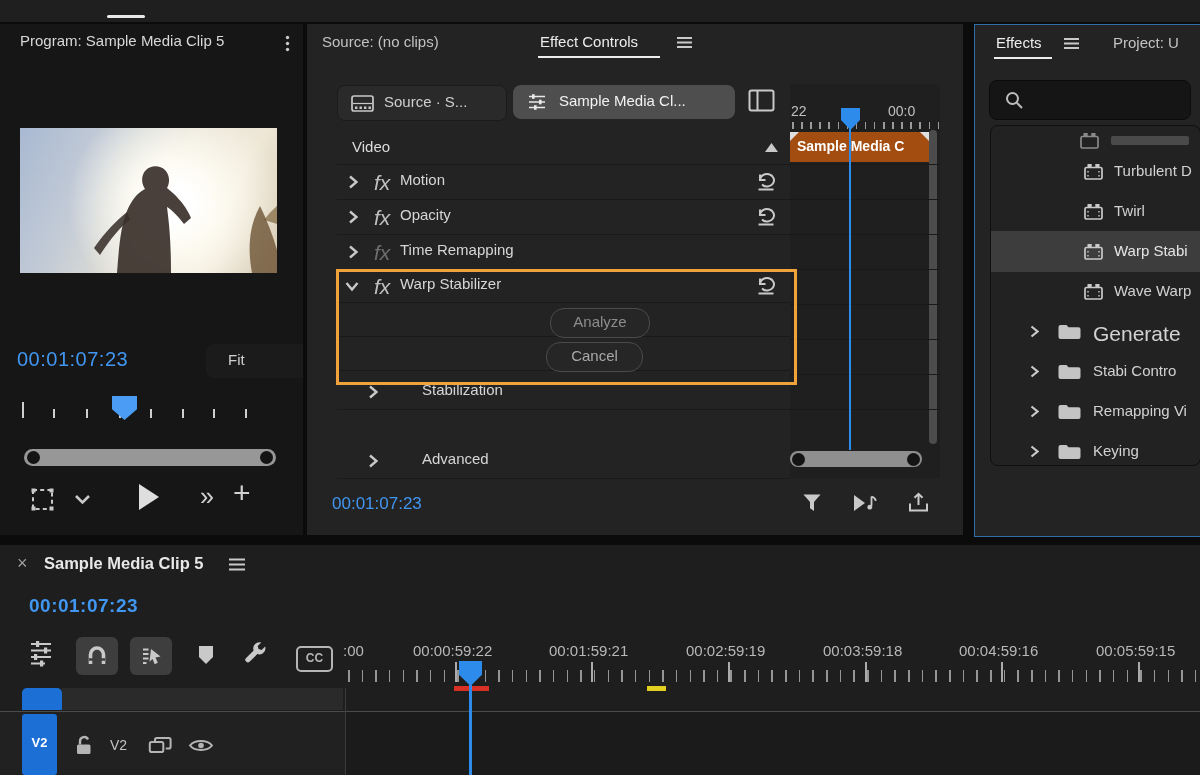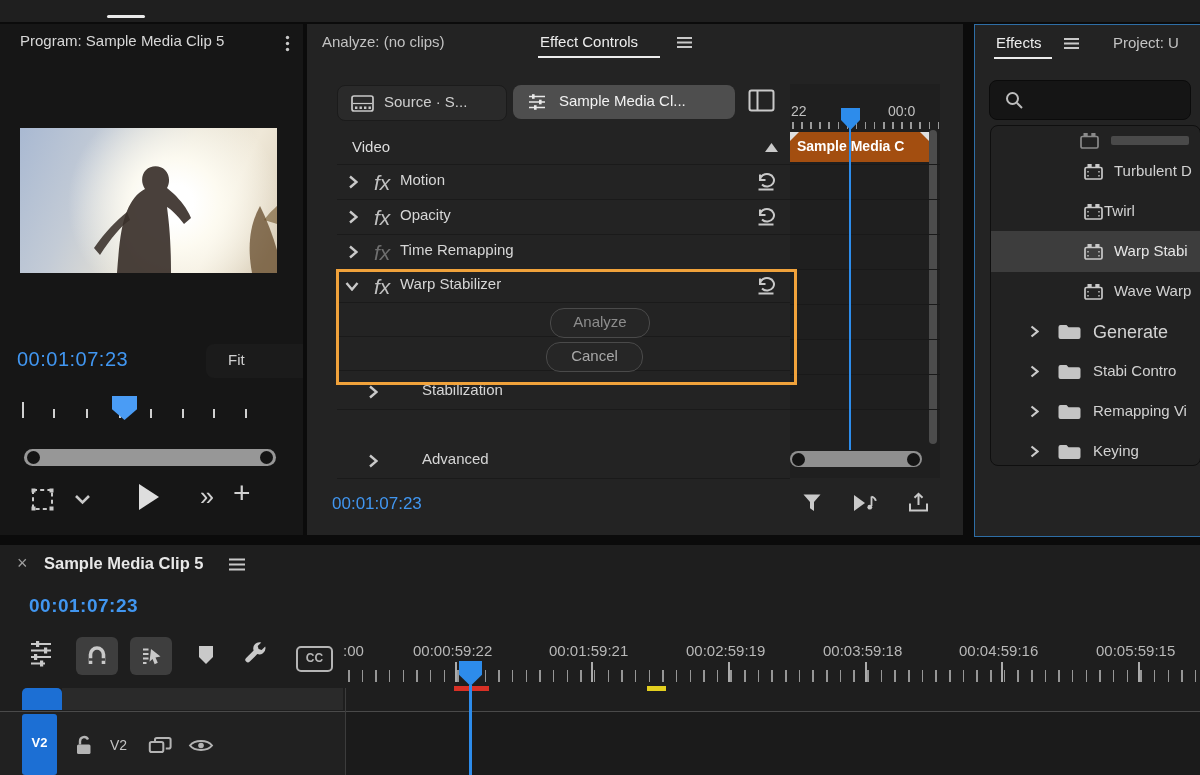--- a/index.html
+++ b/index.html
@@ -89,21 +89,21 @@
   <span class="ic" style="left:137px;top:459px;color:#dedede">
     <svg width="23" height="28" viewBox="0 0 23 28">
         <polygon points="2,1 22,14 2,27" fill="currentColor"></polygon>
       </svg>
   </span>
   <span class="txt" style="left:200px;top:458px;font-size:25px;color:#d0d0d0">»</span>
   <span class="txt" style="left:233px;top:452px;font-size:30px;color:#d0d0d0">+</span>
 </div>
 
 <div class="panel" style="left:307px;top:24px;width:656px;height:511px">
-  <span class="txt" style="left:15px;top:9px;font-size:15px;color:#c2c2c2">Analyze: (no clips)</span>
+  <span class="txt" style="left:15px;top:9px;font-size:15px;color:#c2c2c2">Source: (no clips)</span>
   <span class="txt" style="left:233px;top:9px;font-size:15px;color:#ededed">Effect Controls</span>
   <div class="abs" style="left:231px;top:32px;width:122px;height:2px;background:#ececec"></div>
   <span class="ic" style="left:369px;top:12px">
     <svg width="17" height="13" viewBox="0 0 17 13">
         <path d="M1 2h15M1 6.5h15M1 11h15" stroke="currentColor" stroke-width="1.9"></path>
       </svg>
   </span>
 
   <div class="abs" style="left:30px;top:61px;width:168px;height:34px;background:#2a2a2a;border-radius:8px;border:1px solid #1b1b1b">
     <span class="ic" style="left:13px;top:9px">
@@ -331,21 +331,21 @@
     </div>
 
     <div class="listrow" style="top:66px">
       <span class="ic" style="left:92px;top:10px">
         <svg width="21" height="19" viewBox="0 0 21 19">
             <rect x="2" y="5.5" width="17" height="11.5" rx="1.5" fill="none" stroke="currentColor" stroke-width="1.7"></rect>
             <rect x="4.5" y="2" width="4.2" height="3.5" fill="currentColor"></rect>
             <rect x="12.3" y="2" width="4.2" height="3.5" fill="currentColor"></rect>
             <path d="M5 9v1.6M5 13v1.6M16 9v1.6M16 13v1.6" stroke="currentColor" stroke-width="1.4"></path>
           </svg></span>
-      <span class="txt" style="left:113px;top:10px;font-size:15px;color:#d2d2d2">Twirl</span>
+      <span class="txt" style="left:123px;top:10px;font-size:15px;color:#d2d2d2">Twirl</span>
     </div>
 
     <div class="listrow" style="top:105px;height:41px;background:#3d3d3d">
       <span class="ic" style="left:92px;top:11px">
         <svg width="21" height="19" viewBox="0 0 21 19">
             <rect x="2" y="5.5" width="17" height="11.5" rx="1.5" fill="none" stroke="currentColor" stroke-width="1.7"></rect>
             <rect x="4.5" y="2" width="4.2" height="3.5" fill="currentColor"></rect>
             <rect x="12.3" y="2" width="4.2" height="3.5" fill="currentColor"></rect>
             <path d="M5 9v1.6M5 13v1.6M16 9v1.6M16 13v1.6" stroke="currentColor" stroke-width="1.4"></path>
           </svg></span>
@@ -365,21 +365,21 @@
 
     <div class="listrow" style="top:186px">
       <span class="ic" style="left:39px;top:13px">
         <svg width="9" height="13" viewBox="0 0 9 13">
             <path d="M1.5 1.5l6 5-6 5" fill="none" stroke="currentColor" stroke-width="2.2"></path>
           </svg></span>
       <span class="ic" style="left:66px;top:11px;color:#c4c4c4">
         <svg width="25" height="18" viewBox="0 0 25 18">
             <path d="M1.5 4a2 2 0 0 1 2-2h6l2 2.2h10a2 2 0 0 1 2 2V14a2 2 0 0 1-2 2h-18a2 2 0 0 1-2-2z" fill="currentColor"></path>
           </svg></span>
-      <span class="txt" style="left:102px;top:10px;font-size:18px;color:#d2d2d2">Generate</span>
+      <span class="txt" style="left:102px;top:10px;font-size:21px;color:#d2d2d2">Generate</span>
     </div>
 
     <div class="listrow" style="top:226px">
       <span class="ic" style="left:39px;top:13px">
         <svg width="9" height="13" viewBox="0 0 9 13">
             <path d="M1.5 1.5l6 5-6 5" fill="none" stroke="currentColor" stroke-width="2.2"></path>
           </svg></span>
       <span class="ic" style="left:66px;top:11px;color:#c4c4c4">
         <svg width="25" height="18" viewBox="0 0 25 18">
             <path d="M1.5 4a2 2 0 0 1 2-2h6l2 2.2h10a2 2 0 0 1 2 2V14a2 2 0 0 1-2 2h-18a2 2 0 0 1-2-2z" fill="currentColor"></path>

